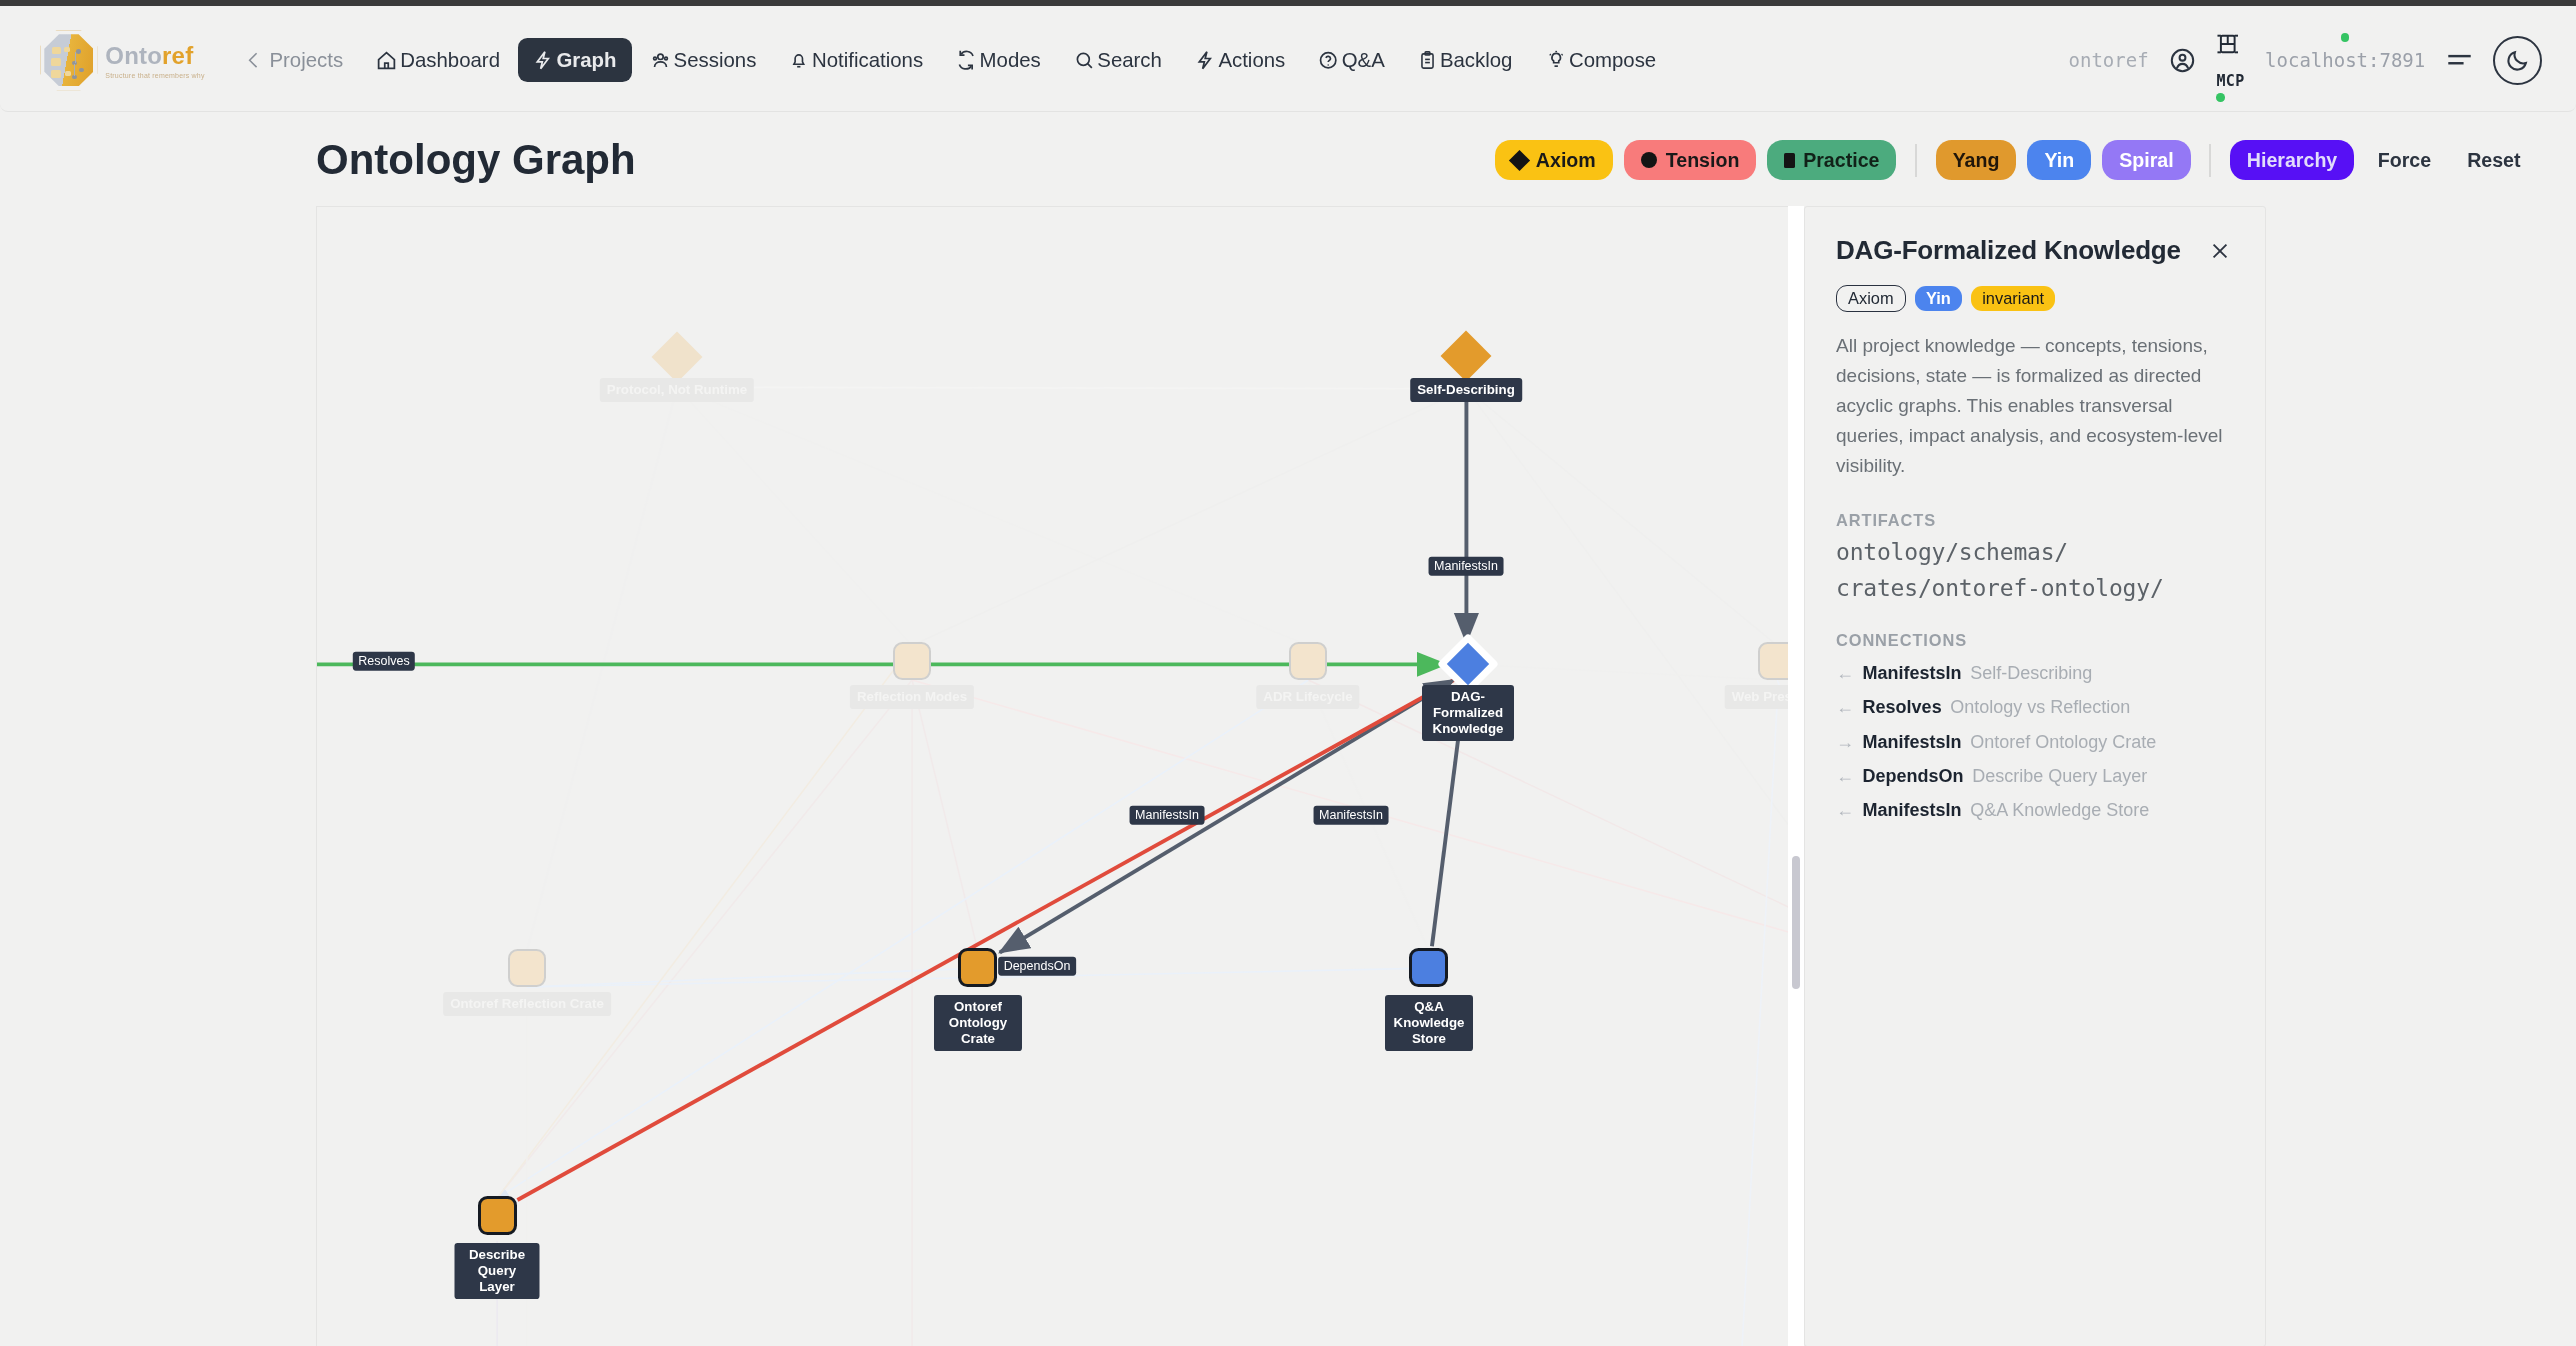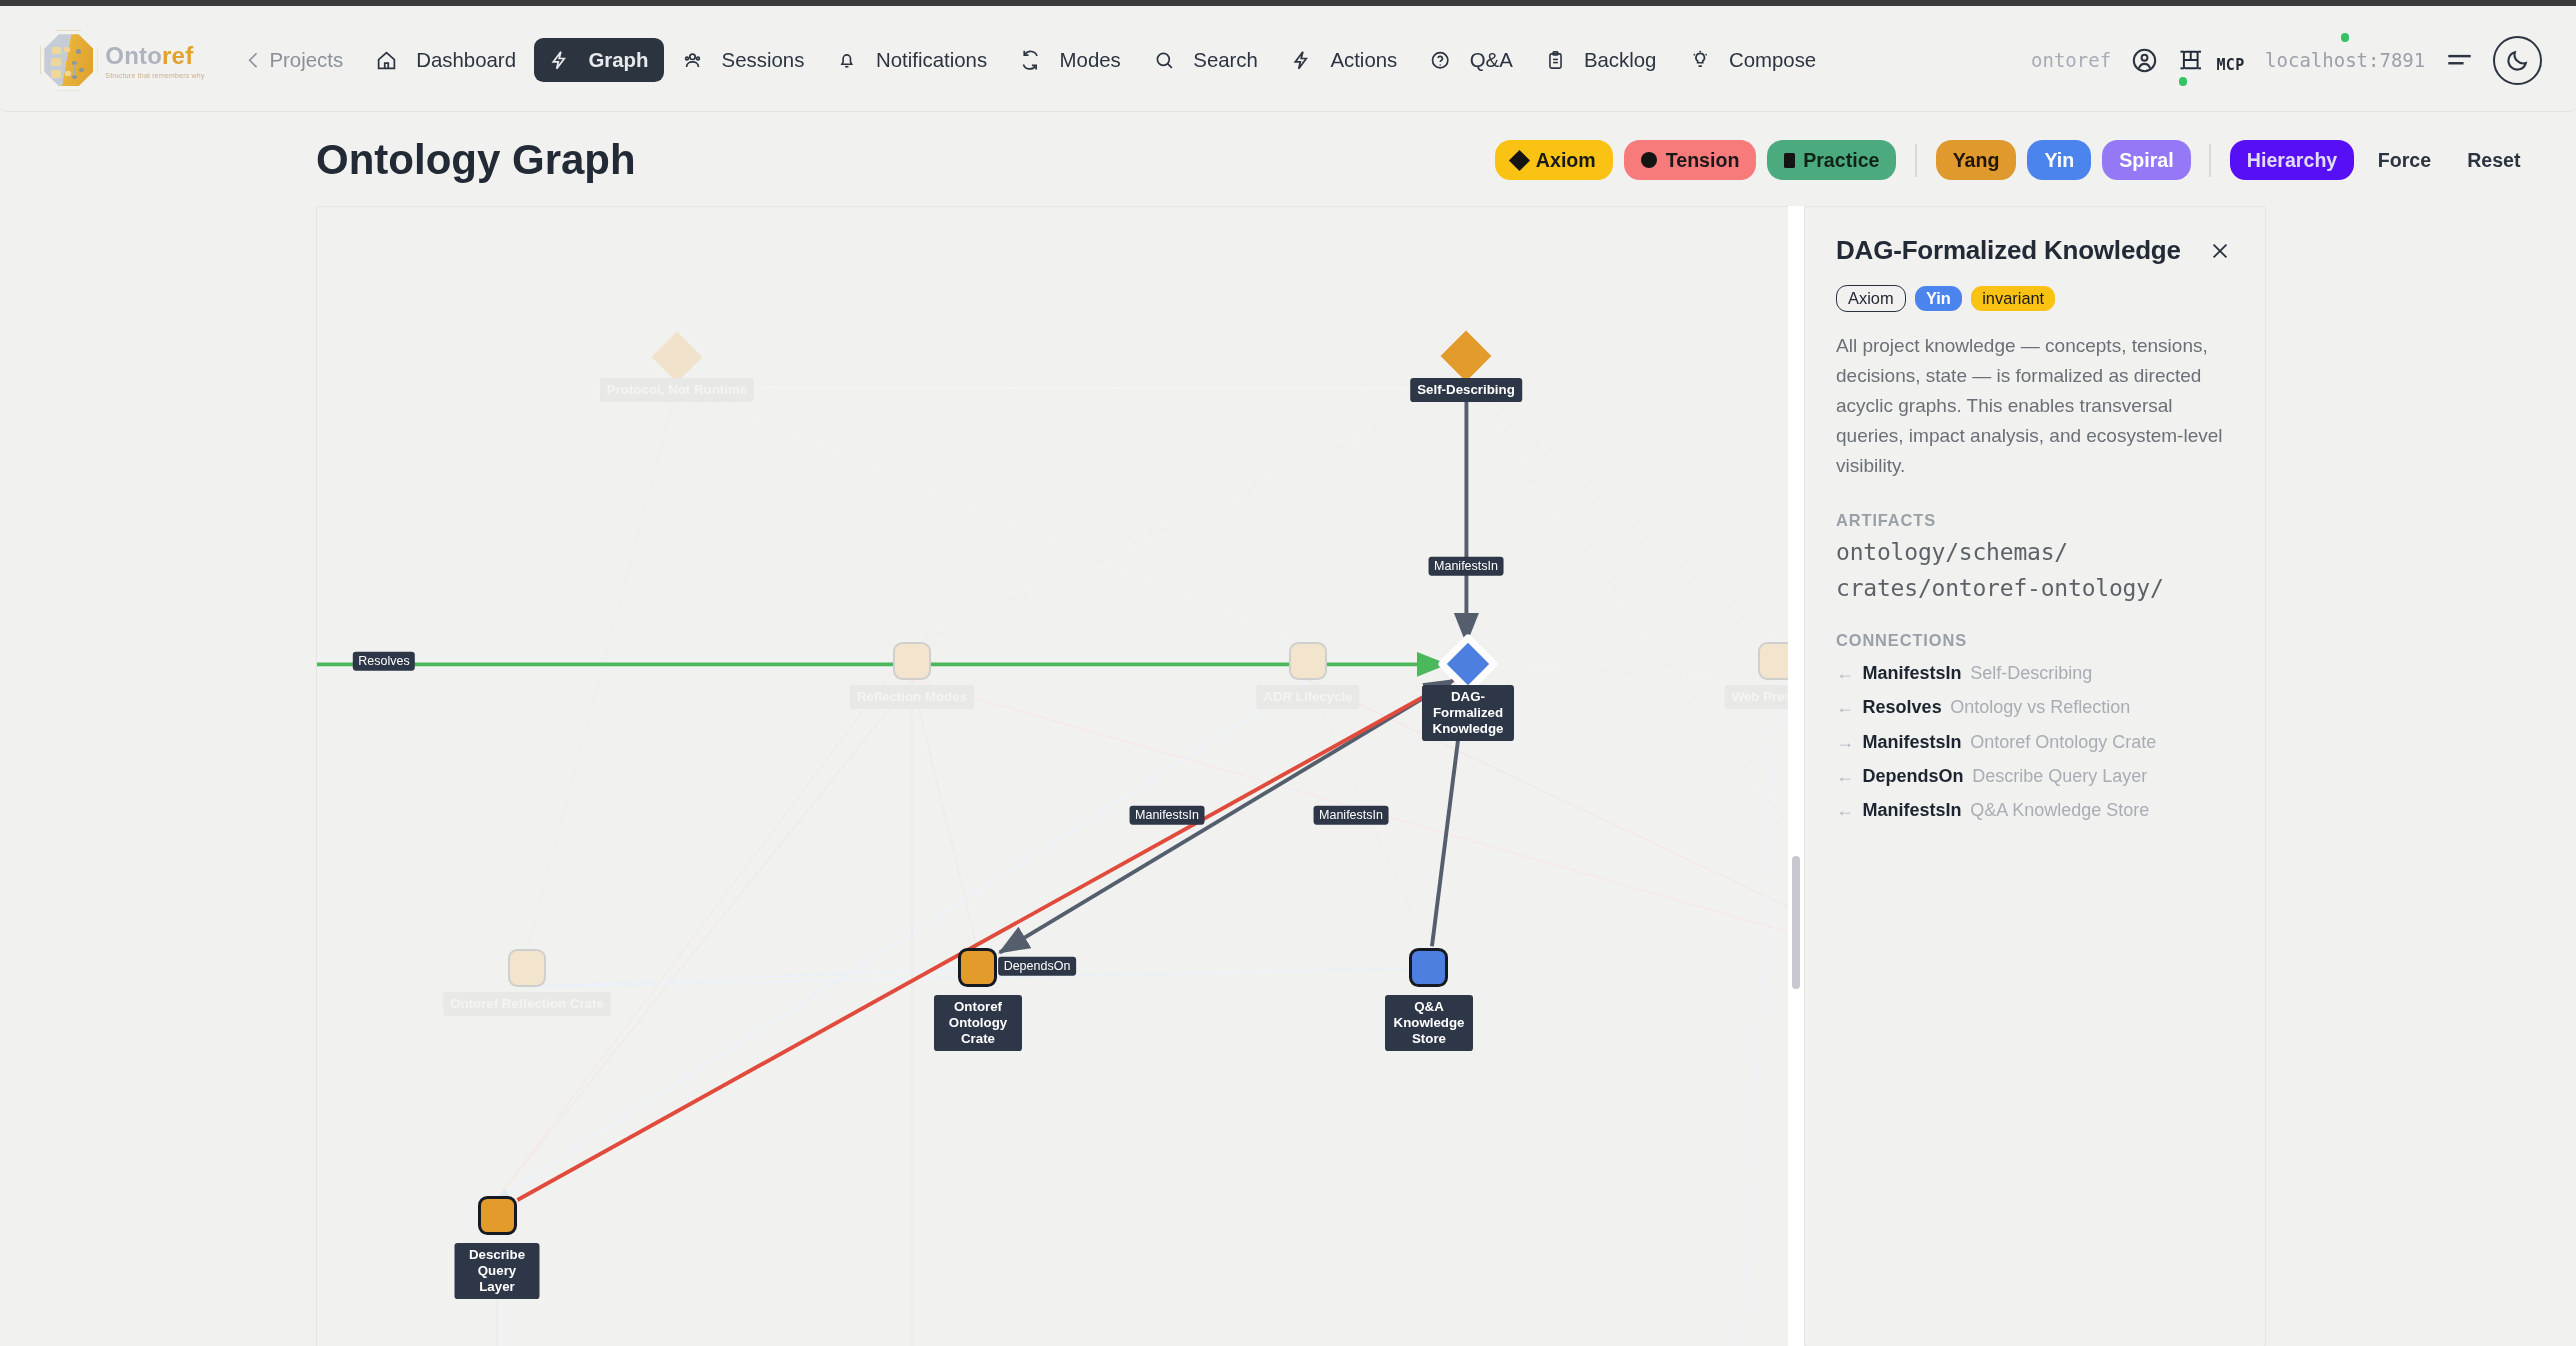--- a/index.html
+++ b/index.html
@@ -37,35 +37,35 @@
   .logo-dot { position:absolute; background:#8f949c; border-radius:50%; }
   .logo-line { position:absolute; background:#a9aeb6; }
   .brandtext { display:flex; flex-direction:column; justify-content:center; margin-top:3.1px; }
   .brandname { font-size:24px; font-weight:700; letter-spacing:0.2px; line-height:1; }
   .brandname .o { color:#aeb4be; }
   .brandname .r { color:#e2a22b; }
   .brandtag { font-size:7px; color:#c9b08a; margin-top:3.9px; letter-spacing:0.2px; }
 
   .navitems { display:flex; align-items:center; gap:3.1px; margin-left:33px; }
   .navitem {
-    display:flex; align-items:center; gap:19px;
+    display:flex; align-items:center; gap:3px;
     padding:10.2px 15px; border-radius:9.4px;
     font-size:20.4px; color:#2c3440; font-weight:400;
     white-space:nowrap; cursor:pointer;
   }
   .navitem.muted { color:#8a9099; }
   .navitem.active { background:#2c3440; color:#e9eaec; font-weight:600; }
   .navitem.active svg { stroke:#e9eaec; }
   .navitem svg { stroke:#2c3440; fill:none; stroke-width:2; }
   .navitem.chev { gap:7px; padding-left:7.8px; }
 
   .navright { margin-left:auto; display:flex; align-items:center; gap:20.4px; margin-right:34px; }
   .projname { font-family:"DejaVu Sans Mono", monospace; font-size:19px; color:#a7acb4; }
   .iconbtn { display:flex; align-items:center; justify-content:center; cursor:pointer; }
-  .mcp { position:relative; display:flex; flex-direction:row; align-items:flex-end; gap:14px; }
+  .mcp { position:relative; display:flex; flex-direction:column; align-items:flex-start; gap:14px; }
   .mcp-label { font-family:"DejaVu Sans Mono", monospace; font-size:15px; font-weight:700; color:#222a35; letter-spacing:0.4px; }
   .greendot { width:8.6px; height:8.6px; border-radius:50%; background:#35c463; }
   .mcp .greendot { position:absolute; bottom:-12.5px; }
   .hostwrap { position:relative; display:flex; flex-direction:column; align-items:center; }
   .hostwrap .greendot { position:absolute; top:-15.7px; }
   .hostname { font-family:"DejaVu Sans Mono", monospace; font-size:19px; color:#9ba0a9; }
   .moonbtn {
     width:49px; height:49px; border-radius:50%; border:2.3px solid #2c3440;
     display:flex; align-items:center; justify-content:center; cursor:pointer;
   }

